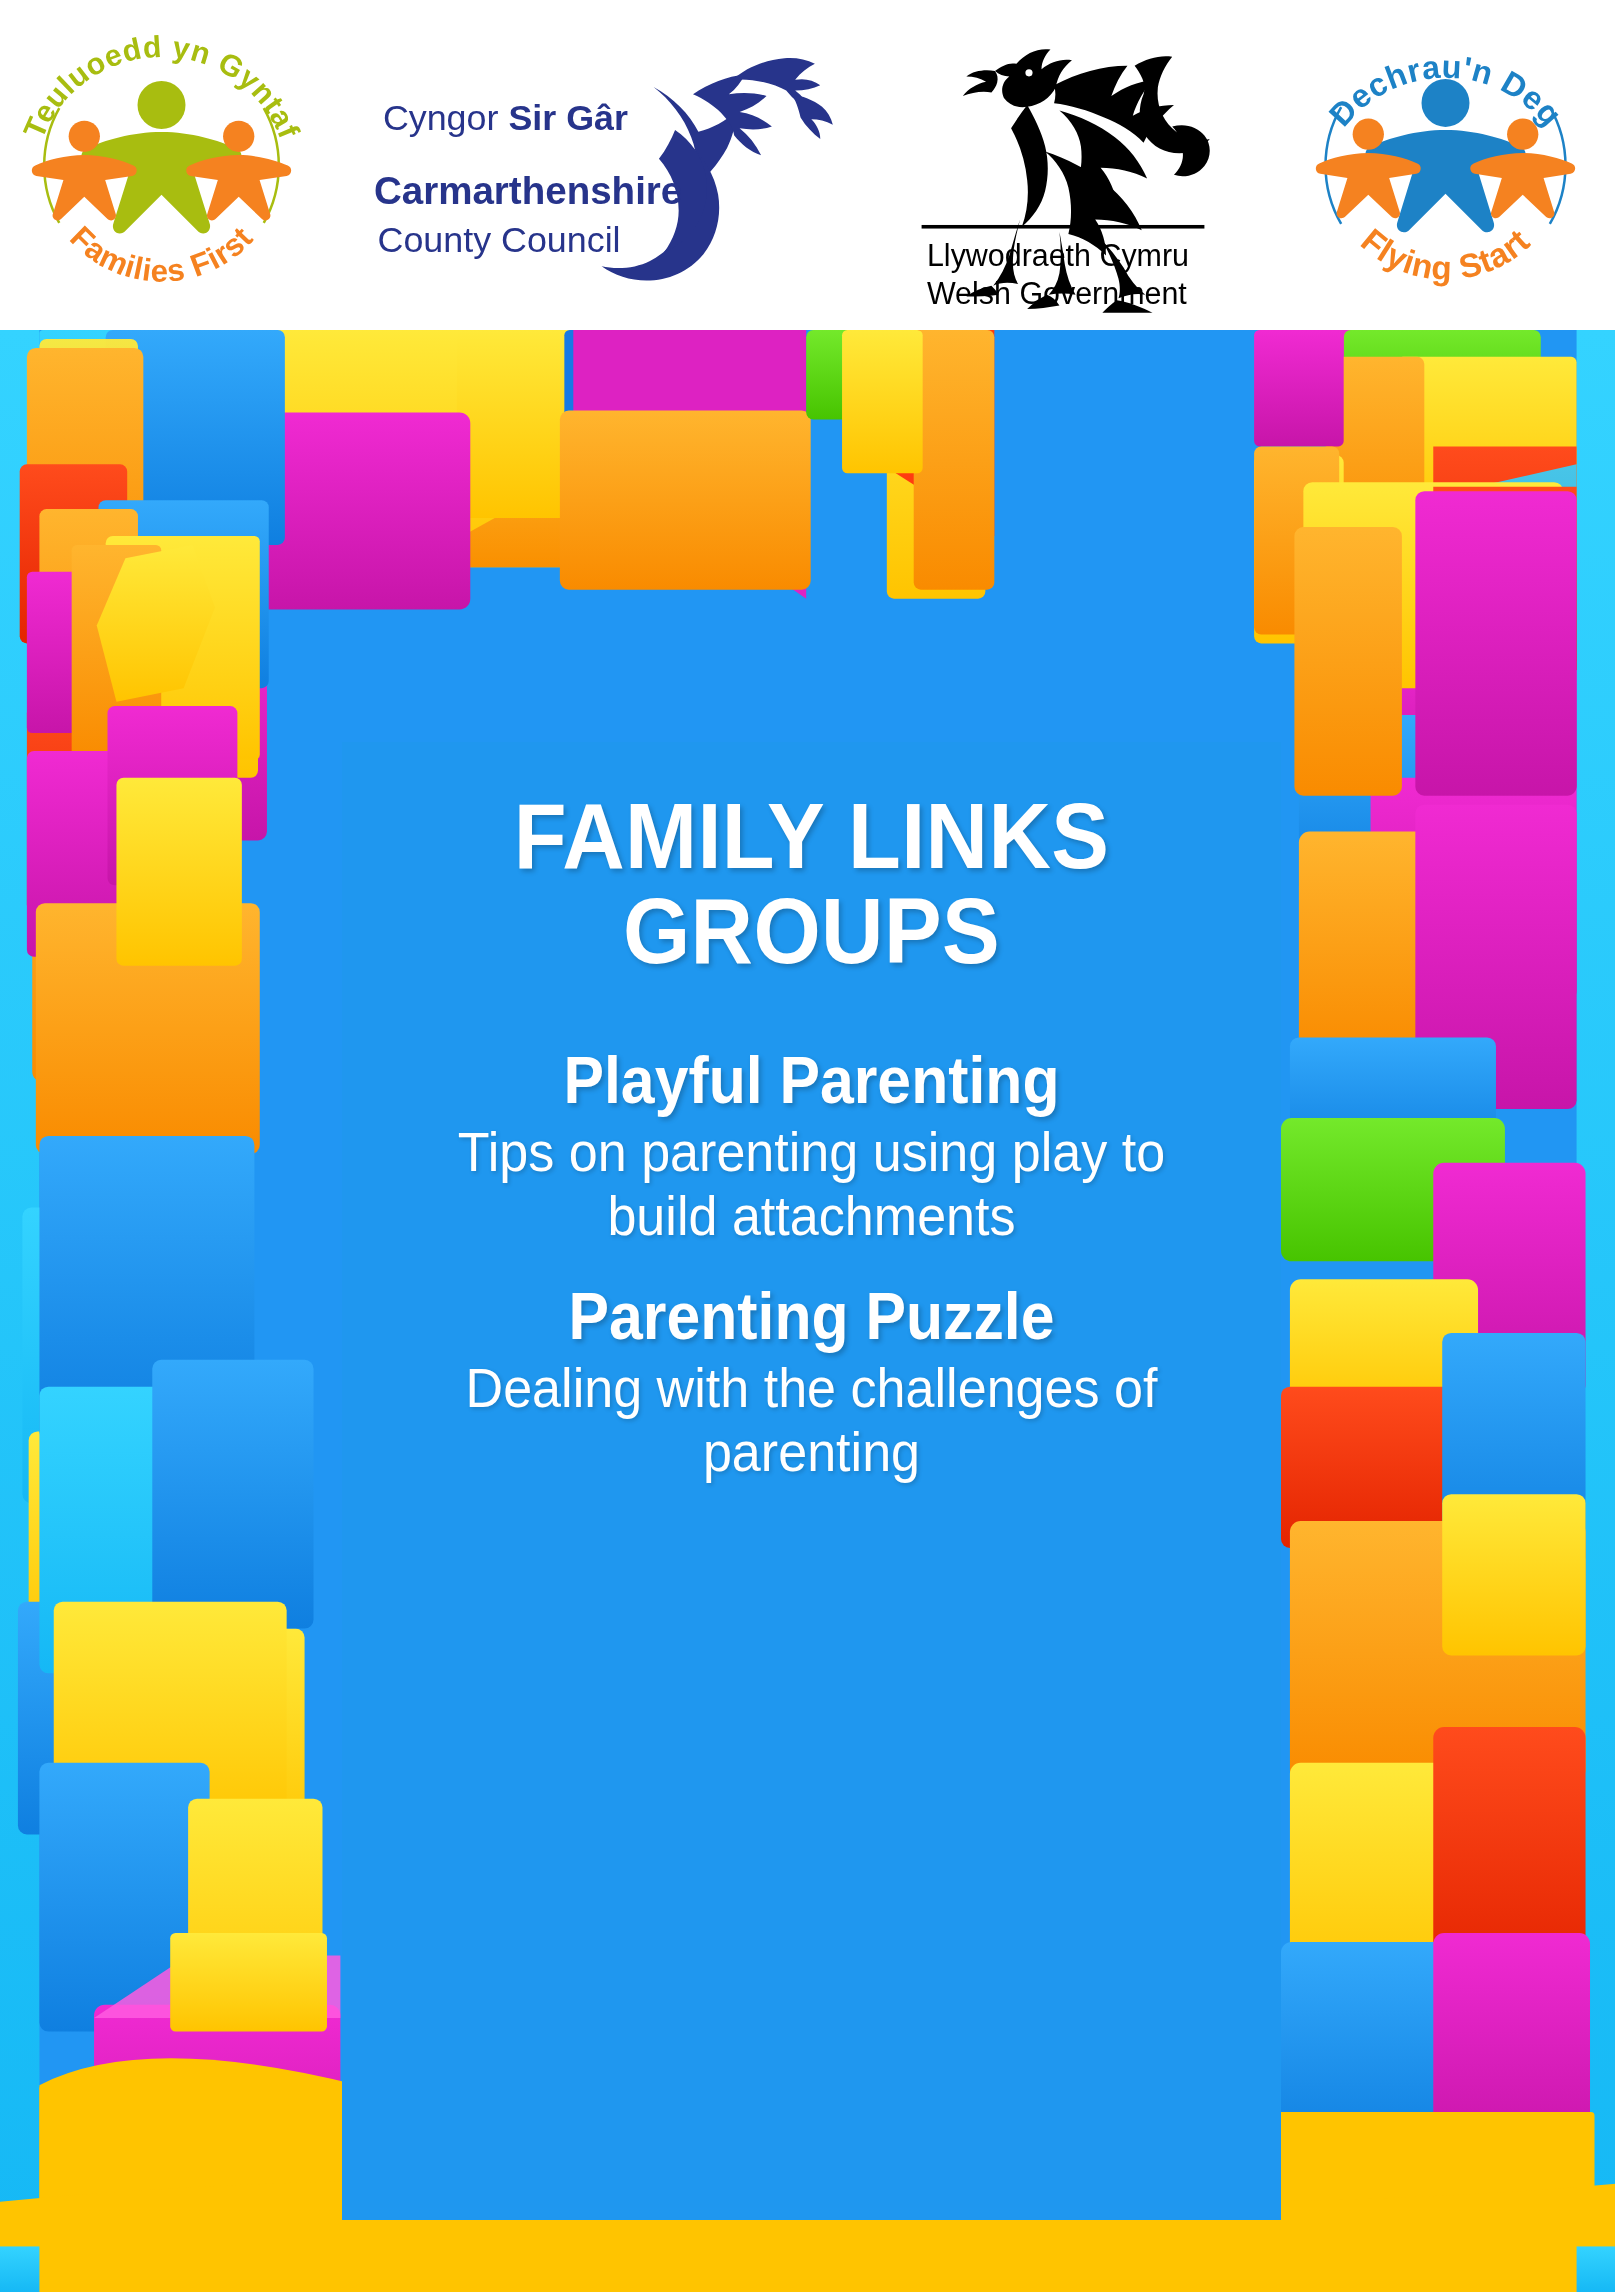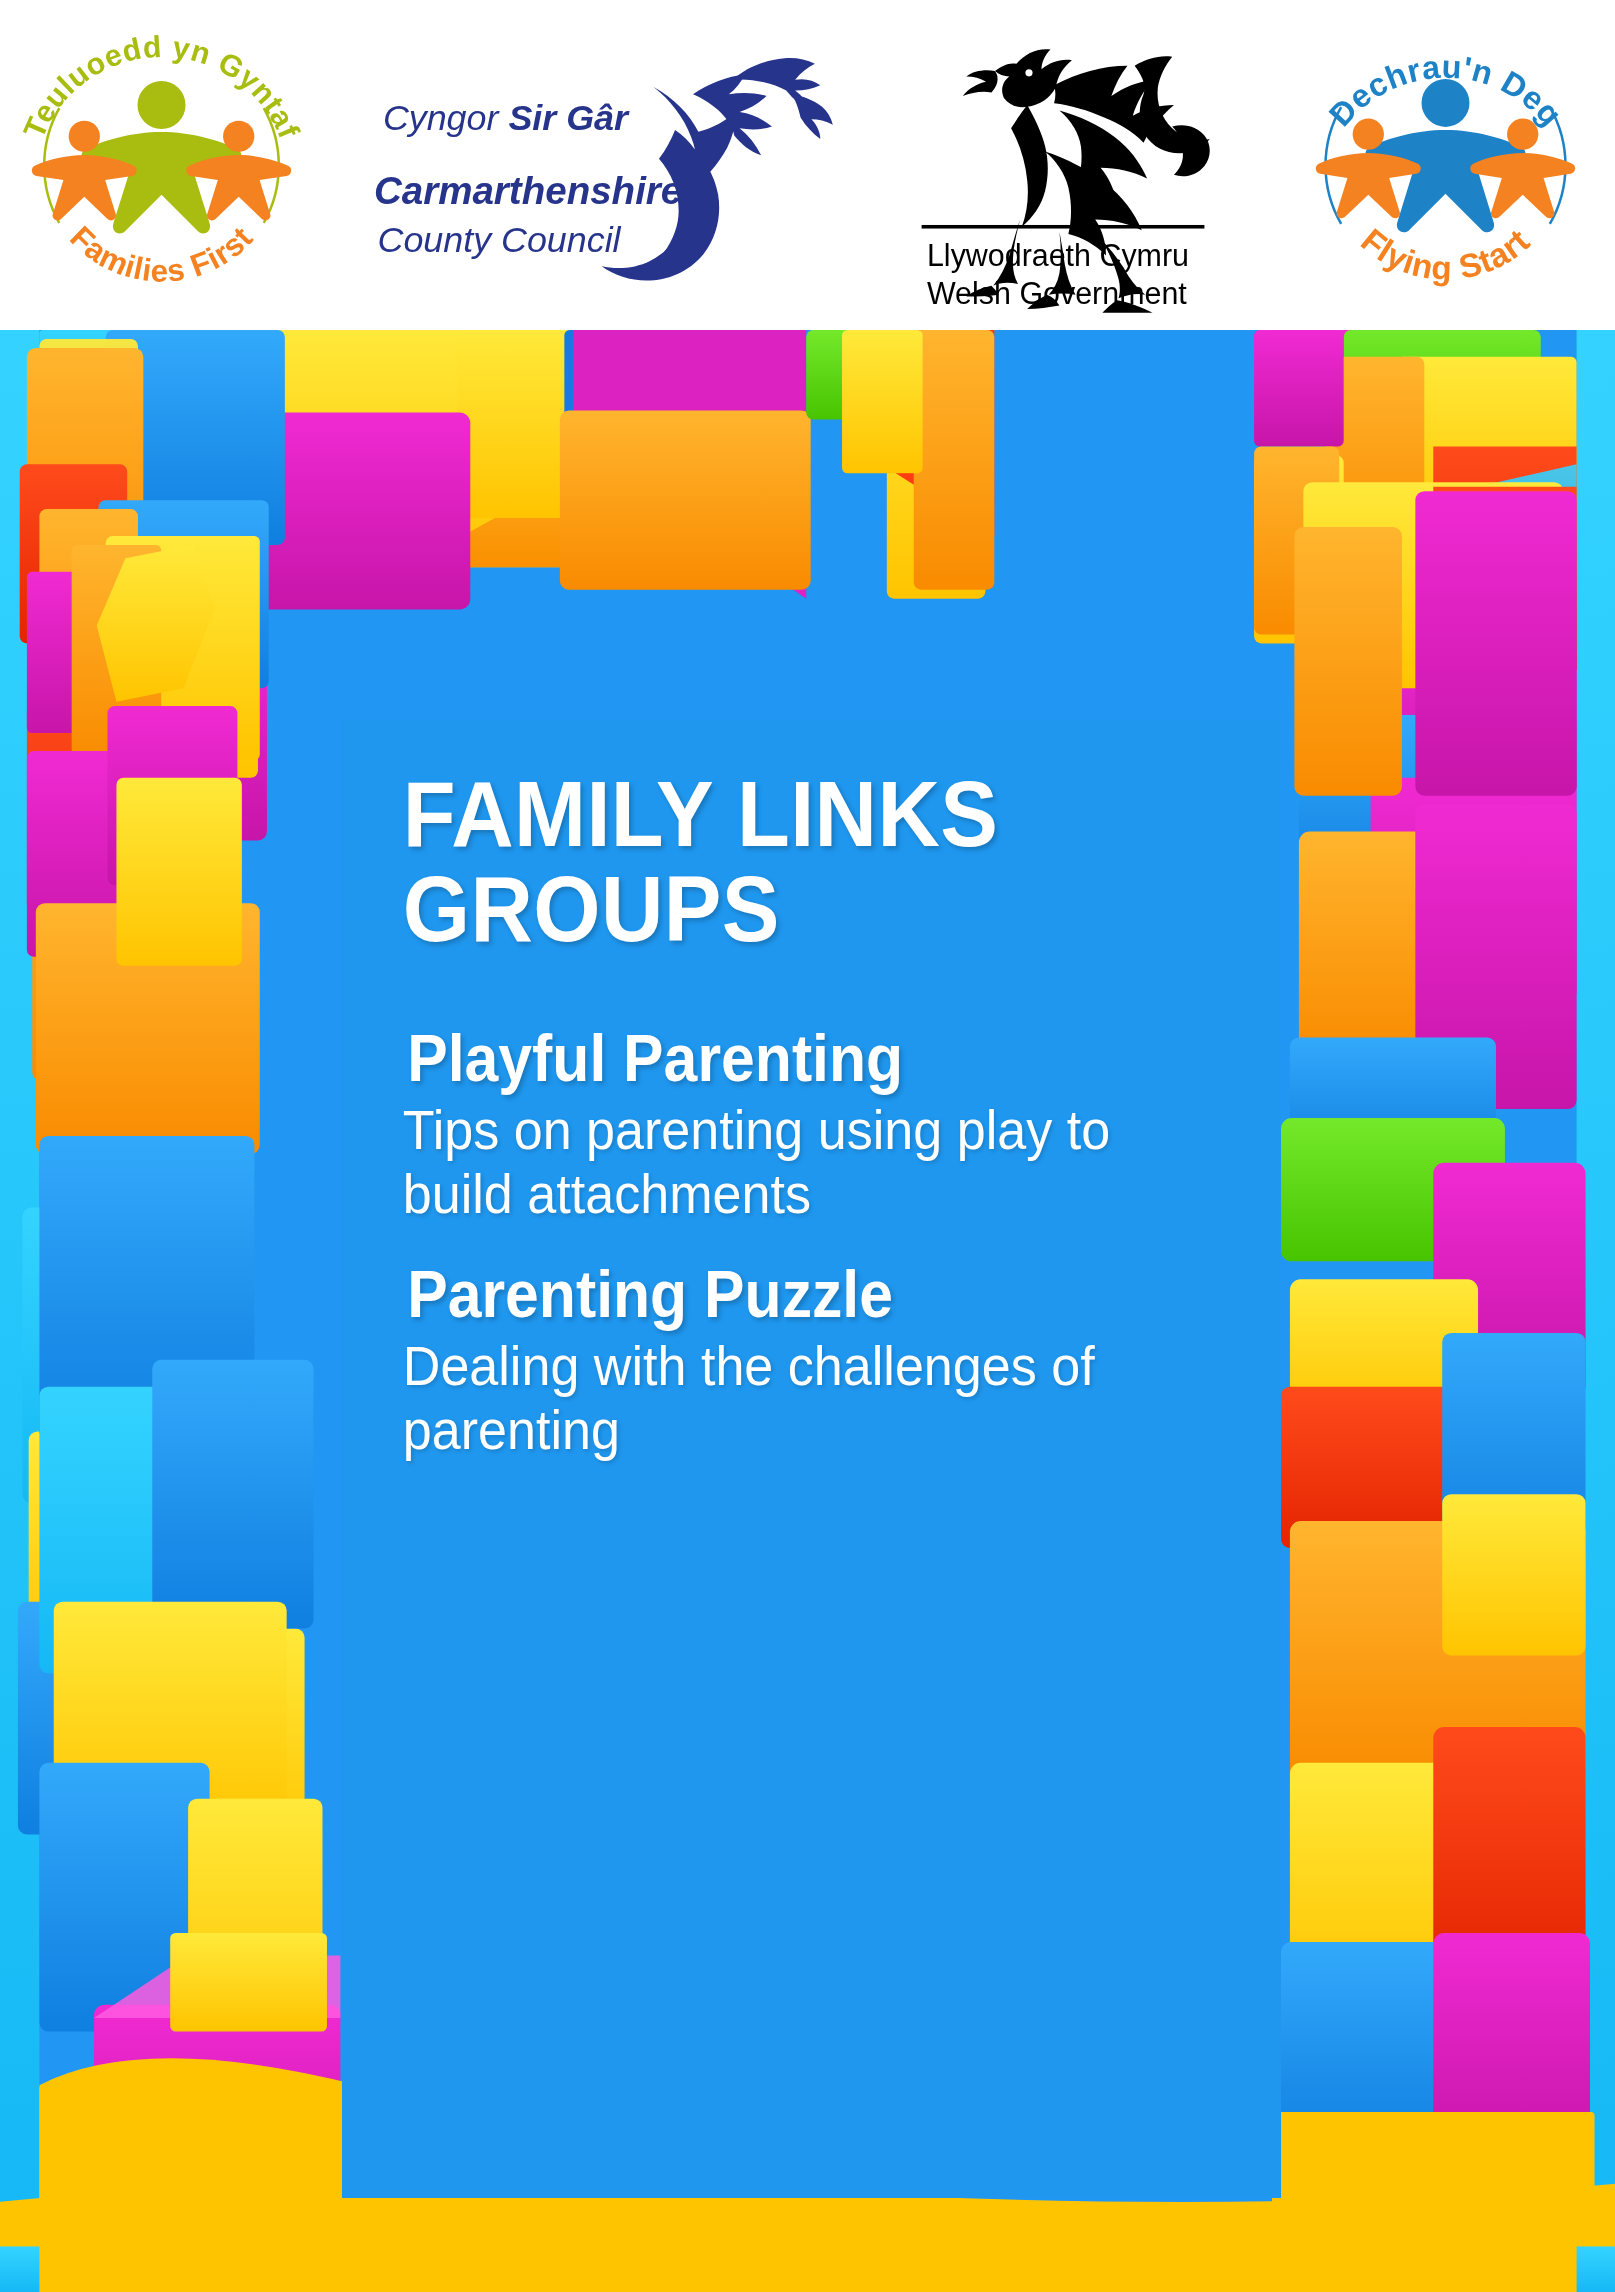--- a/index.html
+++ b/index.html
@@ -15,21 +15,21 @@
   
   .logo-band {
     position: absolute; left: 0; top: 0;
     width: 1616px; height: 330px;
     background: #ffffff;
     display: flex; align-items: center; justify-content: space-between;
     z-index: 40;
   }
   .logo-slot { height: 330px; display: flex; align-items: center; justify-content: center; }
   .slot-ff { width: 322px; }
-  .slot-ccc { width: 502px; font-style: italic; }
+  .slot-ccc { width: 502px; }
   .slot-wg { width: 376px; }
   .slot-fs { width: 340px; }
 
   
   .round-logo { position: relative; width: 313px; height: 313px; }
   .round-logo svg { width: 100%; height: 100%; display: block; }
 
   .ccc-logo { position: relative; width: 484px; height: 242px; }
   .ccc-logo svg { width: 100%; height: 100%; display: block; }
 
@@ -42,25 +42,26 @@
     width: 1616px; height: 1963px;
     background: #2196f3;
     overflow: hidden;
     z-index: 5;
   }
   .bg-blocks svg { position: absolute; left: 0; top: 0; width: 1616px; height: 1963px; display: block; }
 
   
   .panel {
     position: absolute;
-    left: 342px; top: 720px;
+    left: 342px; top: 742px;
     width: 939px; height: 1478px;
     background: #1f97ef;
     z-index: 20;
     padding: 47px 30px 0 30px;
+    text-align: center;
   }
 
   .title {
     color: #ffffff;
     font-family: "Liberation Sans Narrow", "Liberation Sans", sans-serif;
     font-weight: bold;
     font-size: 93px;
     line-height: 1.02;
     letter-spacing: 0.4px;
     text-shadow: 2.7px 2.7px 5.4px rgba(0,0,0,0.22);

